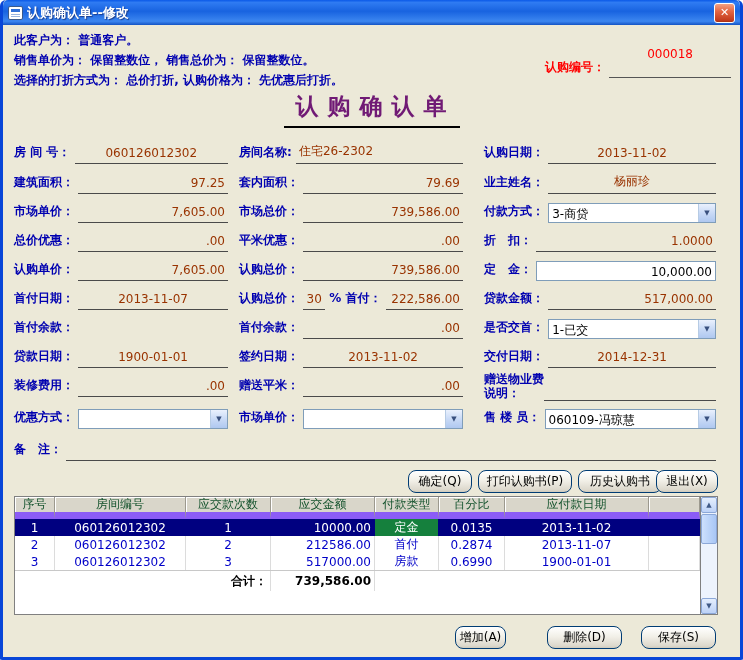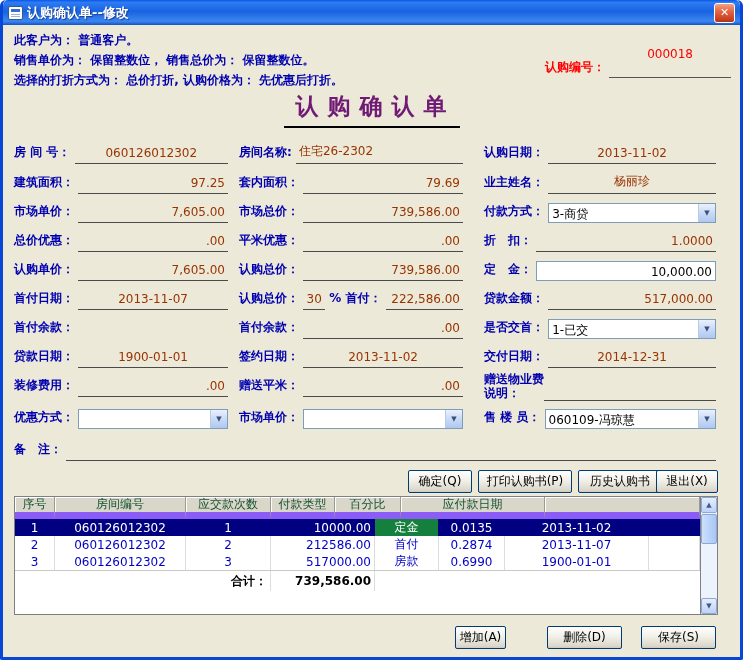--- a/index.html
+++ b/index.html
@@ -42,21 +42,21 @@
   .lb2col { display:flex; flex-direction:column; justify-content:flex-end; color:#0000B0; font-weight:bold; padding-bottom:1px; flex:none; line-height:14px; }
 
   .combo { flex:1; height:20px; background:#fff; border:1px solid #7F9DB9; display:flex; align-items:stretch; }
   .combo .cval { flex:1; padding:2px 3px; color:#000; white-space:nowrap; overflow:hidden; }
   .combo .carrow { width:17px; background:linear-gradient(180deg,#EAF1FD,#C9DAF6 50%,#AFC8F0);
     border-left:1px solid #B6CBE4; display:flex; align-items:center; justify-content:center;
     font-size:7px; color:#39507E; }
   .inputbox { flex:1; height:20px; background:#fff; border:1px solid #7F9DB9; color:#000;
     text-align:right; padding:3px 3px 0 3px; white-space:nowrap; overflow:hidden; }
 
-  .xpbtn { position:absolute; height:23px; border:1px solid #003C74; border-radius:2px;
+  .xpbtn { position:absolute; height:23px; border:1px solid #003C74; border-radius:8px;
     background:linear-gradient(180deg,#FFFFFF,#F2F0E8 45%,#DCD8CC 90%,#CFCABB);
     font-size:12px; color:#000; display:flex; align-items:center; justify-content:center;
     font-family:"DejaVu Sans","Liberation Sans",sans-serif; }
 
   .grid { position:absolute; left:11px; top:471px; width:704px; height:119px;
     border:1px solid #808080; background:#fff; display:flex; }
   .grid-main { flex:1; display:flex; flex-direction:column; overflow:hidden; }
   .hrow { display:flex; height:22px; background:#D9D6CA; flex:none; }
   .hcell { border-right:1px solid #9C998E; border-bottom:7px solid #8b5cf6;
     box-shadow:inset 1px 1px 0 #FFFFFF; display:flex; align-items:center; justify-content:center;
@@ -259,20 +259,21 @@
     <div class="xpbtn" style="left:475px;top:445px;width:94px">打印认购书(P)</div>
     <div class="xpbtn" style="left:575px;top:445px;width:84px">历史认购书</div>
     <div class="xpbtn" style="left:653px;top:445px;width:62px">退出(X)</div>
 
     <div class="grid">
       <div class="grid-main">
         <div class="hrow">
           <span class="hcell" style="width:40px">序号</span>
           <span class="hcell" style="width:131px">房间编号</span>
           <span class="hcell" style="width:85px">应交款次数</span>
+          <span class="hcell" style="width:104px">应交金额</span>
           <span class="hcell" style="width:64px">付款类型</span>
           <span class="hcell" style="width:66px">百分比</span>
           <span class="hcell" style="width:144px">应付款日期</span>
           <span class="hcell" style="flex:1"></span>
         </div>
         <div class="trow sel">
           <span class="tcell" style="width:40px">1</span>
           <span class="tcell" style="width:131px">060126012302</span>
           <span class="tcell" style="width:85px">1</span>
           <span class="tcell right" style="width:104px">10000.00</span>

